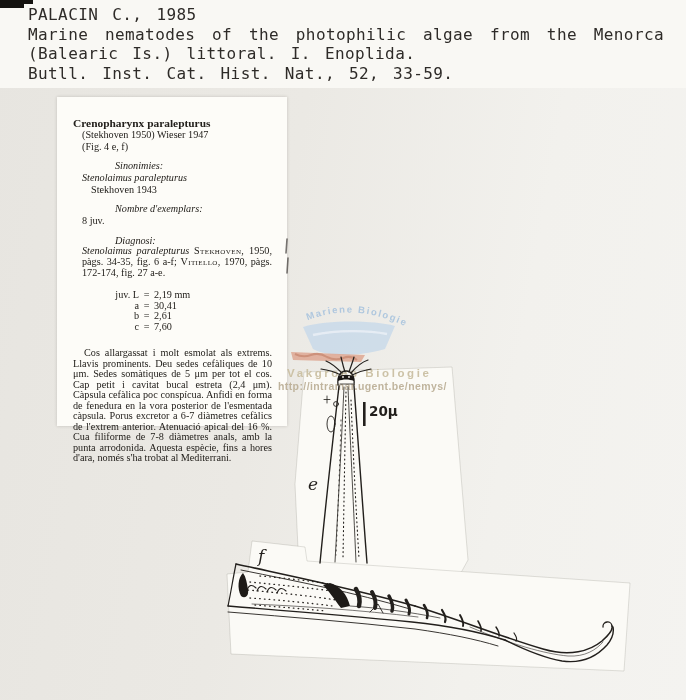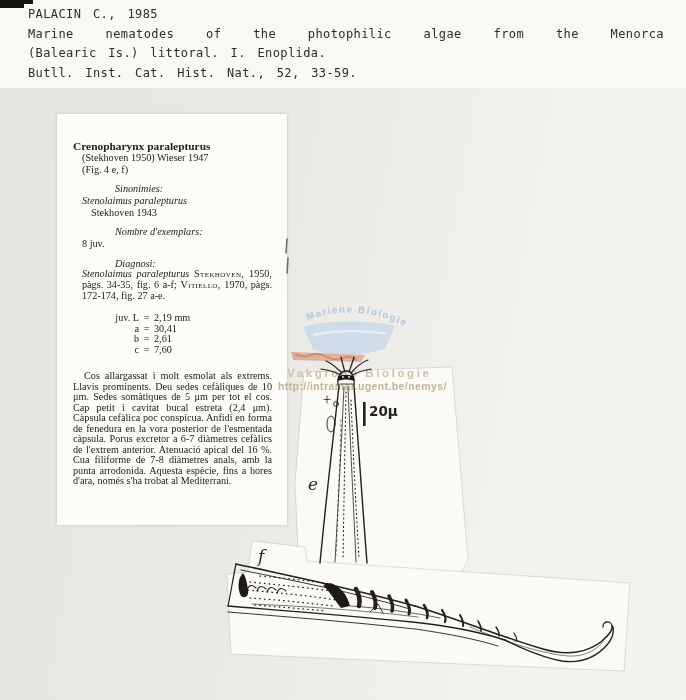--- a/index.html
+++ b/index.html
@@ -9,33 +9,33 @@
     font-family:"Liberation Serif", serif;
   }
   
   .top-band{
     position:absolute;left:0;top:0;width:686px;height:88px;
     background:#f9f8f4;
   }
   .typed{
     position:absolute;left:28px;top:5px;width:636px;
     font-family:"DejaVu Sans Mono", monospace;
-    font-size:12px;line-height:19.5px;color:#2e2b28;
+    font-size:16px;line-height:19.5px;color:#2e2b28;
     letter-spacing:.4px;word-spacing:4px;
   }
   .typed-line{white-space:nowrap;}
   .typed-line.justify{white-space:normal;text-align:justify;text-align-last:justify;word-spacing:0;}
   .black-corner{position:absolute;left:0;top:0;width:24px;height:8px;background:#151310;}
   .black-corner2{position:absolute;left:24px;top:0;width:9px;height:4px;background:#151310;}
 
   
   .card{
-    position:absolute;left:57px;top:114px;width:230px;height:411px;
+    position:absolute;left:57px;top:97px;width:230px;height:329px;
     background:#fdfcf8;box-shadow:0 0 3px rgba(70,60,50,.22);
-    box-sizing:border-box;padding:26px 15px 0 16px;
+    box-sizing:border-box;padding:20px 15px 0 16px;
     color:#23201c;font-size:10.2px;line-height:10.8px;
   }
   .sp-title{font-weight:bold;font-size:11.4px;line-height:12px;}
   .indent1{padding-left:9px;line-height:11.6px;}
   .indent2{padding-left:18px;line-height:11.6px;}
   .sec{margin-top:9px;margin-left:42px;}
   .italic{font-style:italic;}
   .smallcaps{font-variant:small-caps;letter-spacing:.4px;}
   .diag-ref{margin:0;padding-left:9px;text-align:justify;line-height:10.9px;}
   .measures{margin:11px 0 12px 26px;}

